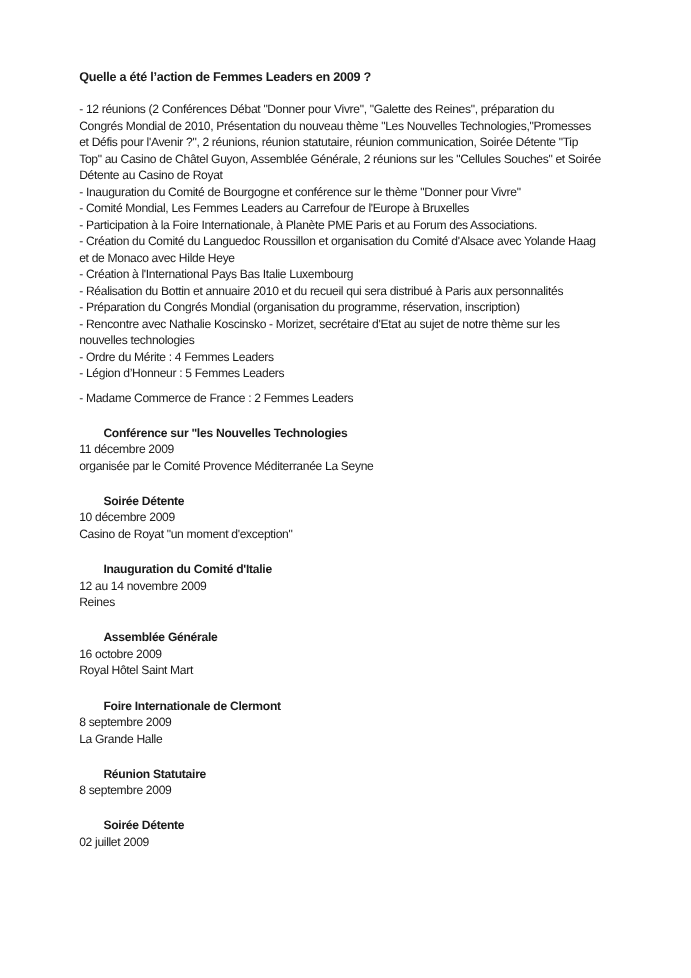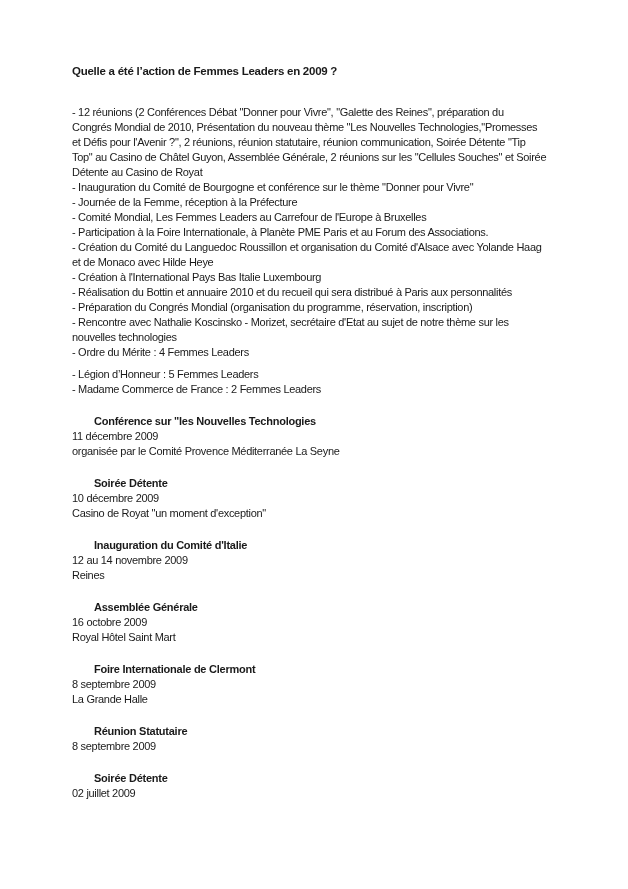--- a/index.html
+++ b/index.html
@@ -19,21 +19,21 @@
     padding: 64px 36px 0 72px;
   }
   .doc-title {
     font-size: 11.5px;
     font-weight: bold;
     line-height: 15px;
     letter-spacing: -0.25px;
     white-space: pre;
   }
   .action-list {
-    margin-top: 26px;
+    margin-top: 14px;
   }
   .line {
     font-size: 11px;
     line-height: 15px;
     letter-spacing: -0.3px;
     white-space: pre;
   }
   
   .action-list .line:nth-child(18) {
     margin-top: 7px;
@@ -56,21 +56,20 @@
 <div class="page">
   <div class="doc-title">Quelle a été l’action de Femmes Leaders en 2009 ?</div>
 
   <div class="action-list">
       <div class="line">- 12 réunions (2 Conférences Débat "Donner pour Vivre", "Galette des Reines", préparation du</div>
       <div class="line">Congrés Mondial de 2010, Présentation du nouveau thème "Les Nouvelles Technologies,"Promesses</div>
       <div class="line">et Défis pour l'Avenir ?", 2 réunions, réunion statutaire, réunion communication, Soirée Détente "Tip</div>
       <div class="line">Top" au Casino de Châtel Guyon, Assemblée Générale, 2 réunions sur les "Cellules Souches" et Soirée</div>
       <div class="line">Détente au Casino de Royat</div>
       <div class="line">- Inauguration du Comité de Bourgogne et conférence sur le thème "Donner pour Vivre"</div>
-      <div class="line">- Journée de la Femme, réception à la Préfecture</div>
       <div class="line">- Comité Mondial, Les Femmes Leaders au Carrefour de l'Europe à Bruxelles</div>
       <div class="line">- Participation à la Foire Internationale, à Planète PME Paris et au Forum des Associations.</div>
       <div class="line">- Création du Comité du Languedoc Roussillon et organisation du Comité d'Alsace avec Yolande Haag</div>
       <div class="line">et de Monaco avec Hilde Heye</div>
       <div class="line">- Création à l'International Pays Bas Italie Luxembourg</div>
       <div class="line">- Réalisation du Bottin et annuaire 2010 et du recueil qui sera distribué à Paris aux personnalités</div>
       <div class="line">- Préparation du Congrés Mondial (organisation du programme, réservation, inscription)</div>
       <div class="line">- Rencontre avec Nathalie Koscinsko - Morizet, secrétaire d'Etat au sujet de notre thème sur les</div>
       <div class="line">nouvelles technologies</div>
       <div class="line">- Ordre du Mérite : 4 Femmes Leaders</div>

